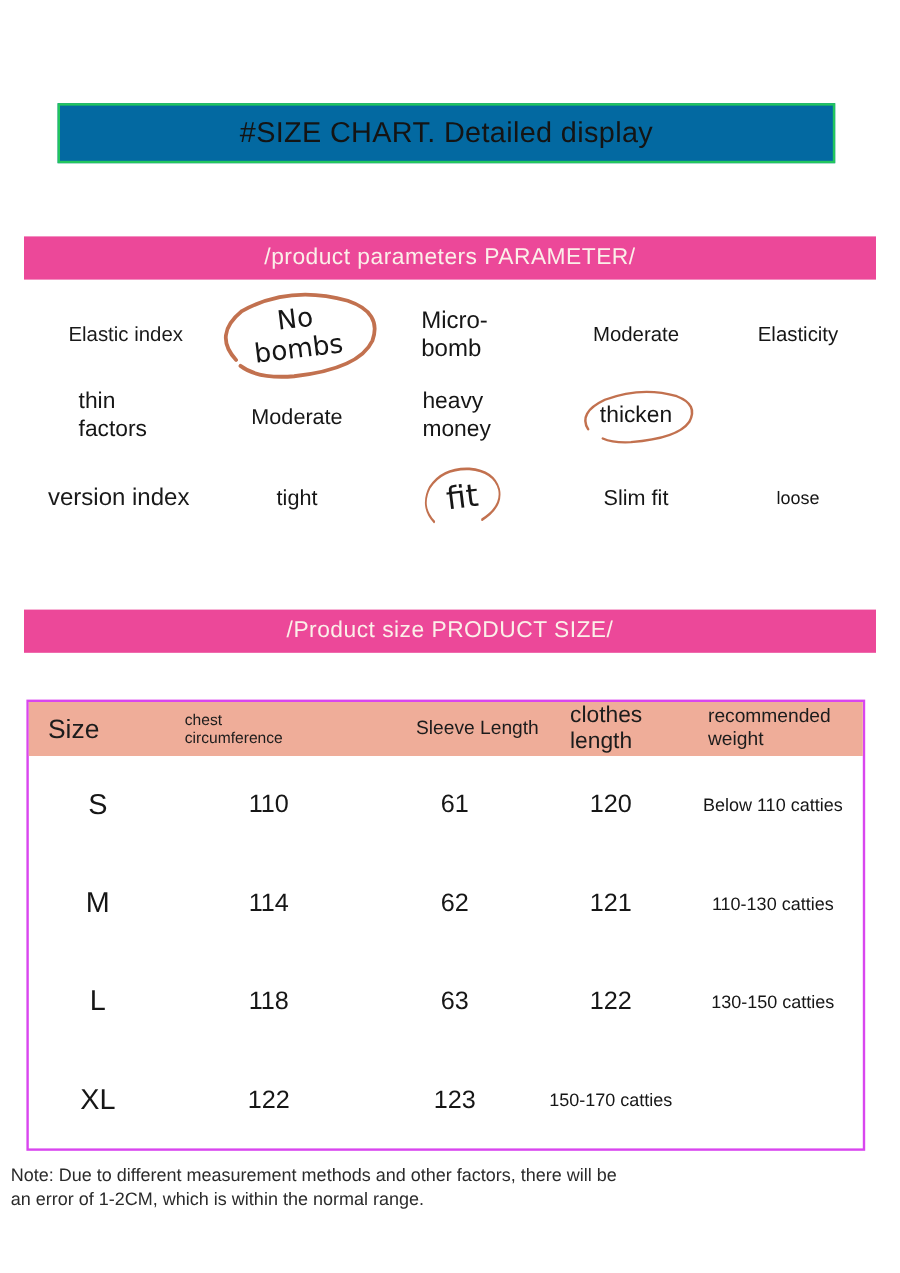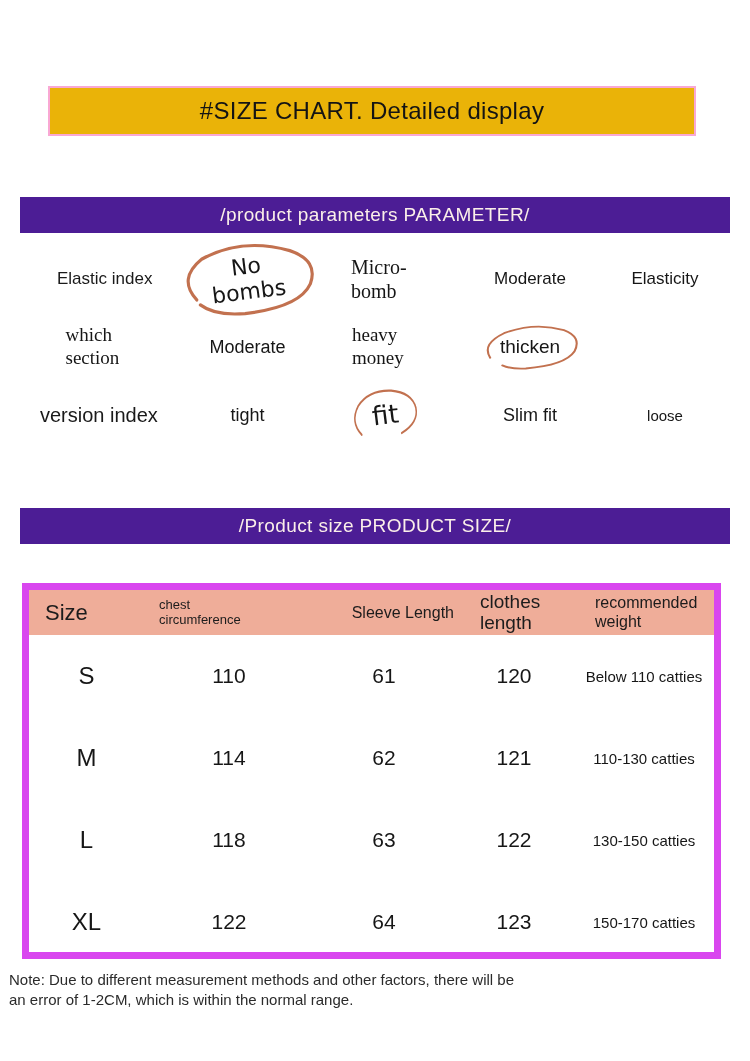--- a/index.html
+++ b/index.html
@@ -6,49 +6,49 @@
   html,body { background:#ffffff; }
   body {
     width:750px; height:1061px; position:relative;
     font-family:"Liberation Sans", sans-serif; color:#161616;
     overflow:hidden;
   }
 
   
   .title-box {
     position:absolute; left:48px; top:86px; width:648px; height:50px;
-    border:2px solid #f9a8d4; background:#eab308;
+    border:2px solid #22c55e; background:#0369a1;
     display:flex; align-items:center; justify-content:center;
   }
   .title-box span { font-size:24px; letter-spacing:.3px; color:#141414; }
 
   
   .banner {
     position:absolute; left:20px; width:710px; height:36px;
-    background:#4c1d95;
+    background:#ec4899;
     display:flex; align-items:center; justify-content:center;
   }
   .banner span { color:#FBEFE9; font-size:19px; letter-spacing:.4px; }
   .banner.b1 { top:197px; }
   .banner.b2 { top:508px; }
 
   
   .params { position:absolute; left:20px; top:245px; width:710px; }
   .prow {
     display:grid; grid-template-columns:165px 125px 150px 140px 130px;
     height:68px; align-items:center;
   }
   .pcell { text-align:center; }
   .pcell.left { text-align:left; }
   .lab17 { font-size:17px; padding-left:37px; color:#1a1a1a; }
   .lab20 { font-size:20px; padding-left:20px; color:#1a1a1a; }
   .f17 { font-size:17px; }
   .f18 { font-size:18px; }
   .f15 { font-size:15px; }
-  .wrapblock { display:inline-block; text-align:left; font-size:20px; line-height:1.2;font-family:Liberation Serif, serif; }
+  .wrapblock { display:inline-block; text-align:left; font-size:20px; line-height:1.2; }
   .w-micro { width:68px; }
   .w-thin  { width:74px; font-size:19px; }
   .w-heavy { width:66px; font-size:19px; }
 
   .hand {
     font-family:"DejaVu Sans", sans-serif; font-weight:500;
     display:inline-block; transform:rotate(-7deg);
   }
   .hand.nb { font-size:22px; }
   .hand.fit { font-size:26px; }
@@ -58,21 +58,21 @@
     position:absolute; left:-10px; top:-7px;
     width:calc(100% + 20px); height:calc(100% + 14px);
     overflow:visible; pointer-events:none;
   }
   .circled .inner { position:relative; }
   .thicken-txt { font-size:19px; }
 
   
   .size-table {
     position:absolute; left:22px; top:583px; width:699px; height:376px;
-    border:7px solid #d946ef; background:#fff;
+    border:2px solid #d946ef; background:#fff;
   }
   .thead {
     display:grid; grid-template-columns:115px 170px 140px 120px auto;
     background:#EFAD99; height:45px; align-items:center; color:#1c1c1c;
   }
   .th-size   { font-size:22px; text-align:left; padding-left:16px; }
   .th-chest  { font-size:13px; line-height:1.15; text-align:left; padding-left:15px; }
   .th-chest span { display:inline-block; width:96px; }
   .th-sleeve { font-size:16px; text-align:right; }
   .th-clothes{ font-size:19px; line-height:1.1; text-align:left; padding-left:26px; }
@@ -121,21 +121,21 @@
       </div>
       <div class="pcell">
         <span class="wrapblock w-micro">Micro-bomb</span>
       </div>
       <div class="pcell f17">Moderate</div>
       <div class="pcell f17">Elasticity</div>
     </div>
 
     <div class="prow">
       <div class="pcell">
-        <span class="wrapblock w-thin">which section</span>
+        <span class="wrapblock w-thin">thin factors</span>
       </div>
       <div class="pcell f18">Moderate</div>
       <div class="pcell">
         <span class="wrapblock w-heavy">heavy money</span>
       </div>
       <div class="pcell">
         <span class="circled">
           <svg class="circ" viewBox="0 0 120 60" preserveAspectRatio="none">
             <path d="M14 44 Q4 26 30 12 Q65 -3 99 8 Q120 17 111 36 Q100 54 55 58 Q38 59 28 54" fill="none" stroke="#C2714F" stroke-width="2.4" stroke-linecap="round"></path>
           </svg>
@@ -194,21 +194,20 @@
       <div class="td-size">L</div>
       <div class="td-num">118</div>
       <div class="td-num">63</div>
       <div class="td-num">122</div>
       <div class="td-wt">130-150 catties</div>
     </div>
 
     <div class="trow">
       <div class="td-size">XL</div>
       <div class="td-num">122</div>
-      <div class="td-num">64</div>
       <div class="td-num">123</div>
       <div class="td-wt">150-170 catties</div>
     </div>
   </div>
 
   <div class="note">Note: Due to different measurement methods and other factors, there will be an error of 1-2CM, which is within the normal range.</div>
 
 </div>
 
 </body></html>

